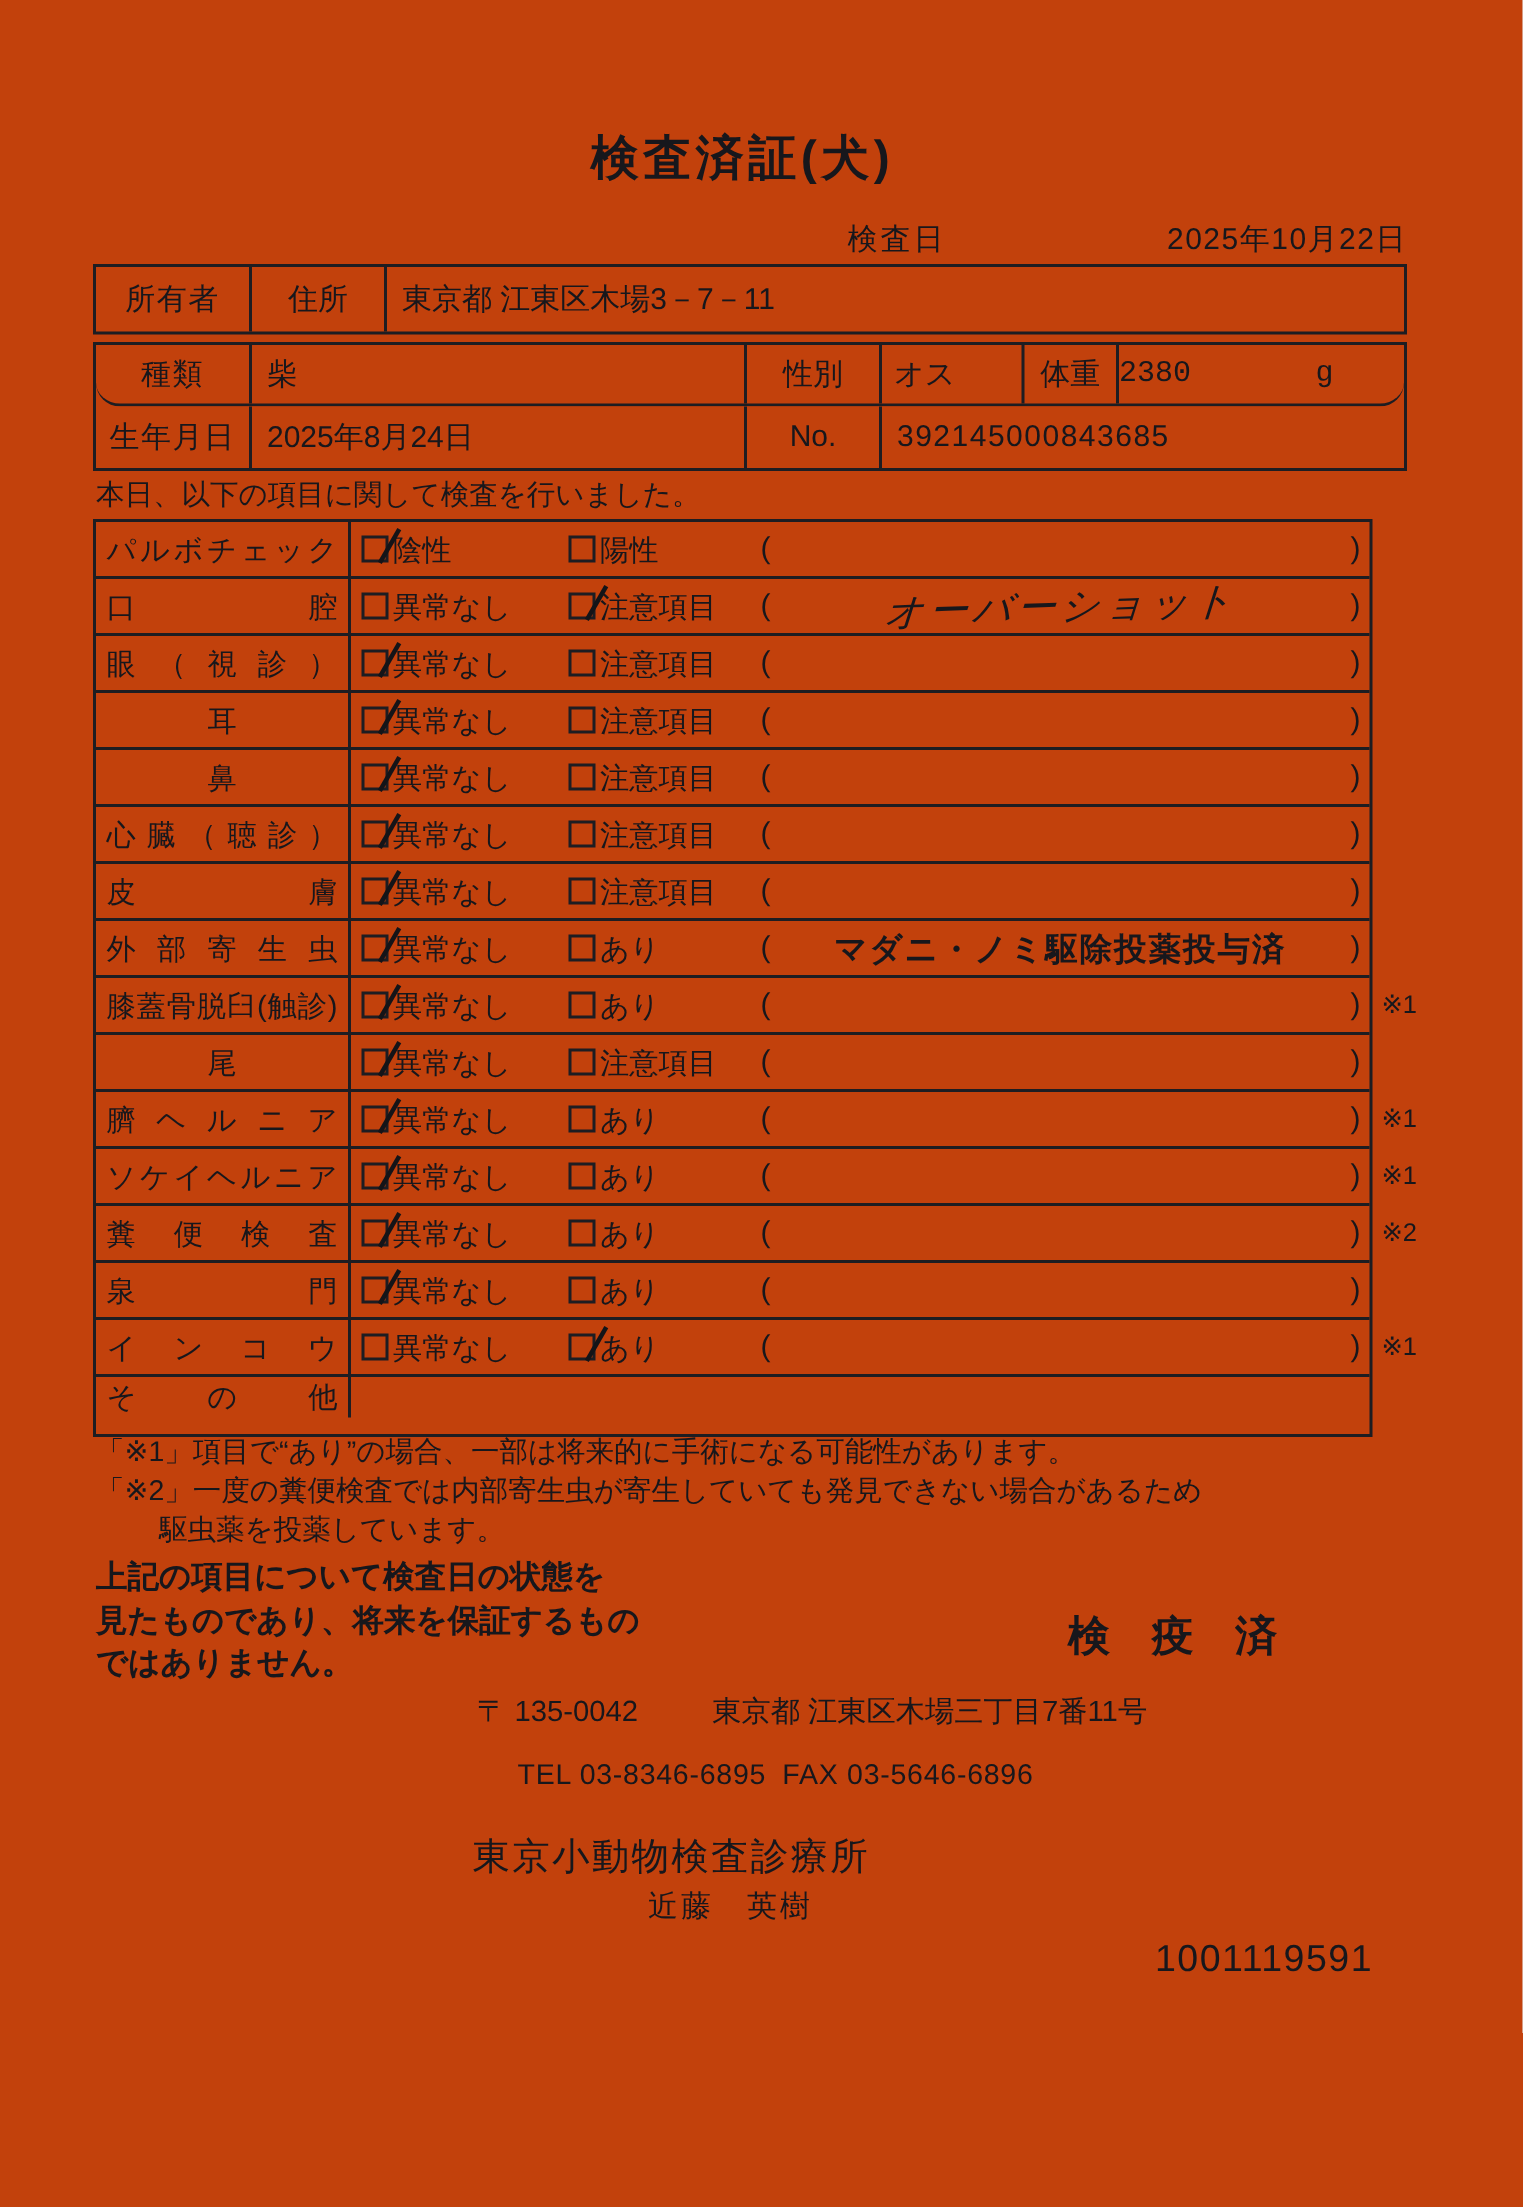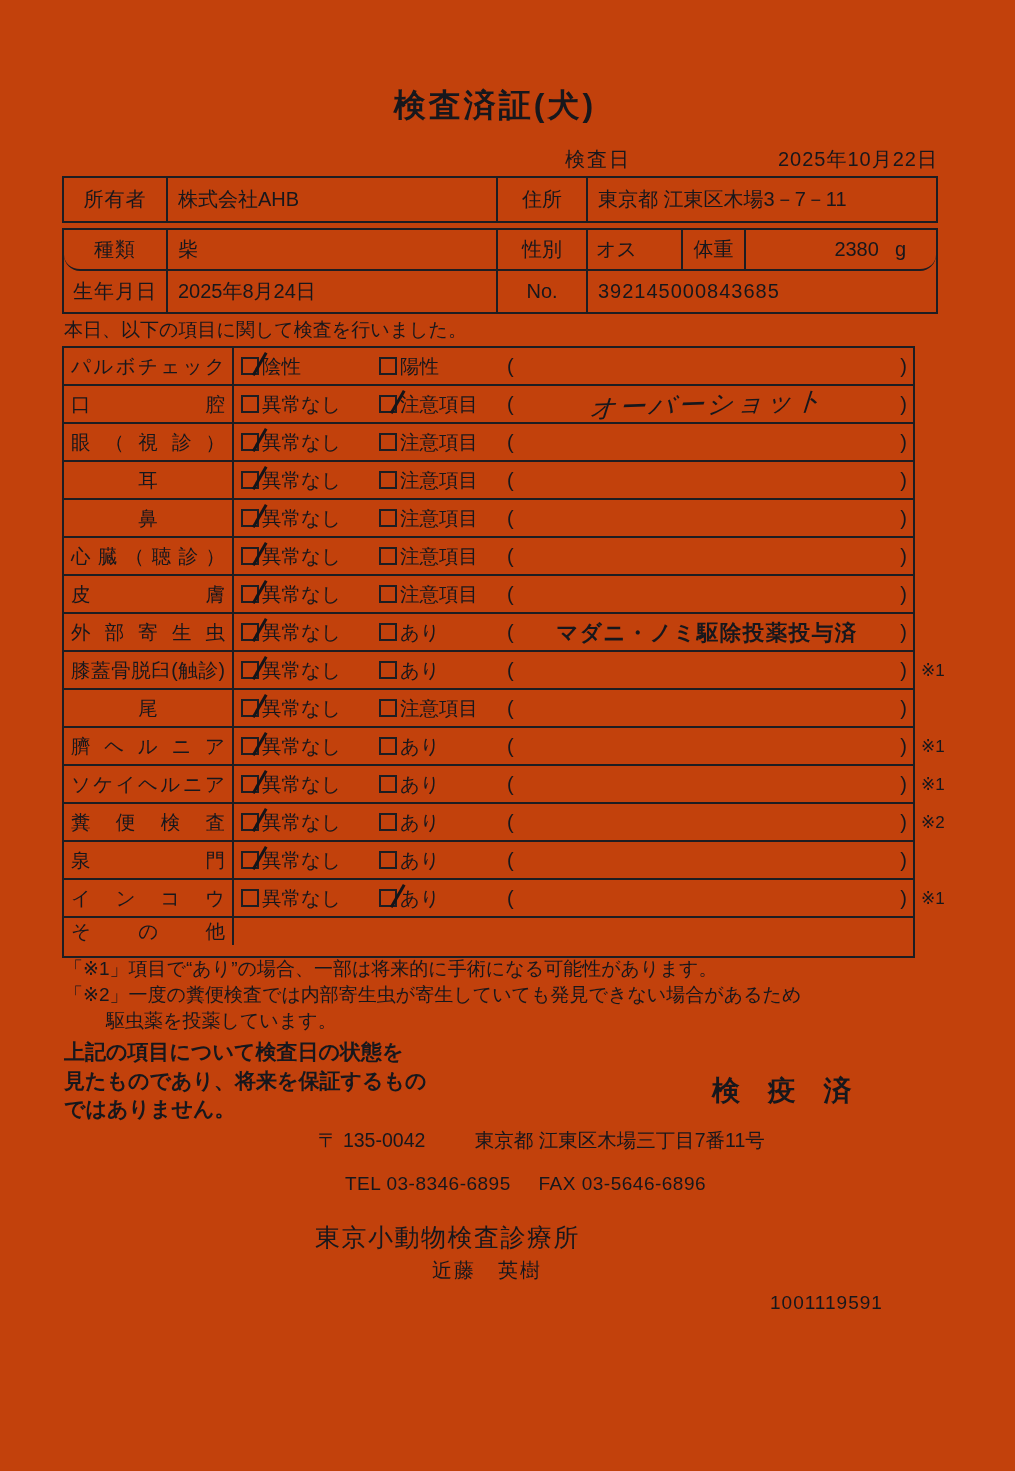--- a/index.html
+++ b/index.html
@@ -31,21 +31,21 @@
     position:absolute; left:62px; top:228px; width:876px; height:86px;
     border:2px solid #1d1d22; box-sizing:border-box; font-size:20px;
   }
   .tableB .trow { display:flex; height:41px; box-sizing:border-box; }
   .tableB .trow.first { border-bottom:2px solid #1d1d22;border-radius:16px; }
   .b1 { width:104px; justify-content:center; border-right:2px solid #1d1d22; letter-spacing:1px; }
   .b2 { width:330px; padding-left:10px; border-right:2px solid #1d1d22; }
   .b3 { width:90px; justify-content:center; border-right:2px solid #1d1d22; }
   .b4 { width:95px; padding-left:8px; border-right:2px solid #1d1d22; }
   .b5 { width:63px; justify-content:center; border-right:2px solid #1d1d22; }
-  .b6 { flex:1; justify-content:flex-end; padding-right:30px; }
+  .b6 { flex:1; justify-content:space-between; padding-right:47px;font-family:Liberation Mono, monospace; }
   .b6 .unit { margin-left:16px; }
   .b7 { flex:1; padding-left:10px; letter-spacing:1px; }
 
   .intro { position:absolute; left:64px; top:317px; font-size:19px; }
 
   .exam {
     position:absolute; left:62px; top:346px; width:853px;
     border:2px solid #1d1d22; box-sizing:border-box;
   }
   .exam-row {
@@ -86,38 +86,37 @@
 
   .footnotes { position:absolute; left:64px; top:956px; font-size:19px; line-height:26px; }
   .fn-indent { margin-left:42px; }
 
   .disclaimer { position:absolute; left:64px; top:1038px; font-size:21px; font-weight:600; line-height:28.5px; }
   .stamp { position:absolute; left:712px; top:1072px; font-size:28px; font-weight:600; letter-spacing:10px; }
 
   .addr { position:absolute; left:318px; top:1127px; font-size:19.5px; }
   .addr .gap { margin-left:44px; }
   .tel { position:absolute; left:345px; top:1173px; font-size:19px; letter-spacing:0.5px; }
-  .tel .gap { margin-left:22px; }
+  .tel .gap { margin-left:5px; }
   .clinic { position:absolute; left:315px; top:1221px; font-size:25px; letter-spacing:1.5px; }
   .examiner { position:absolute; left:432px; top:1257px; font-size:20px; letter-spacing:2px; }
-  .serial { position:absolute; left:770px; top:1292px; font-size:19px; letter-spacing:1px; }
+  .serial { position:absolute; left:770px; top:1292px; font-size:25px; letter-spacing:1px; }
 </style>
 </head>
 <body>
 
 <div class="page">
 
   <div class="title">検査済証(犬)</div>
 
   <div class="date-label">検査日</div>
   <div class="date-value">2025年10月22日</div>
 
   <div class="tableA">
     <div class="cell c1">所有者</div>
-    <div class="cell c2">株式会社AHB</div>
     <div class="cell c3">住所</div>
     <div class="cell c4">東京都 江東区木場3－7－11</div>
   </div>
 
   <div class="tableB">
     <div class="trow first">
       <div class="cell b1">種類</div>
       <div class="cell b2">柴</div>
       <div class="cell b3">性別</div>
       <div class="cell b4">オス</div>

